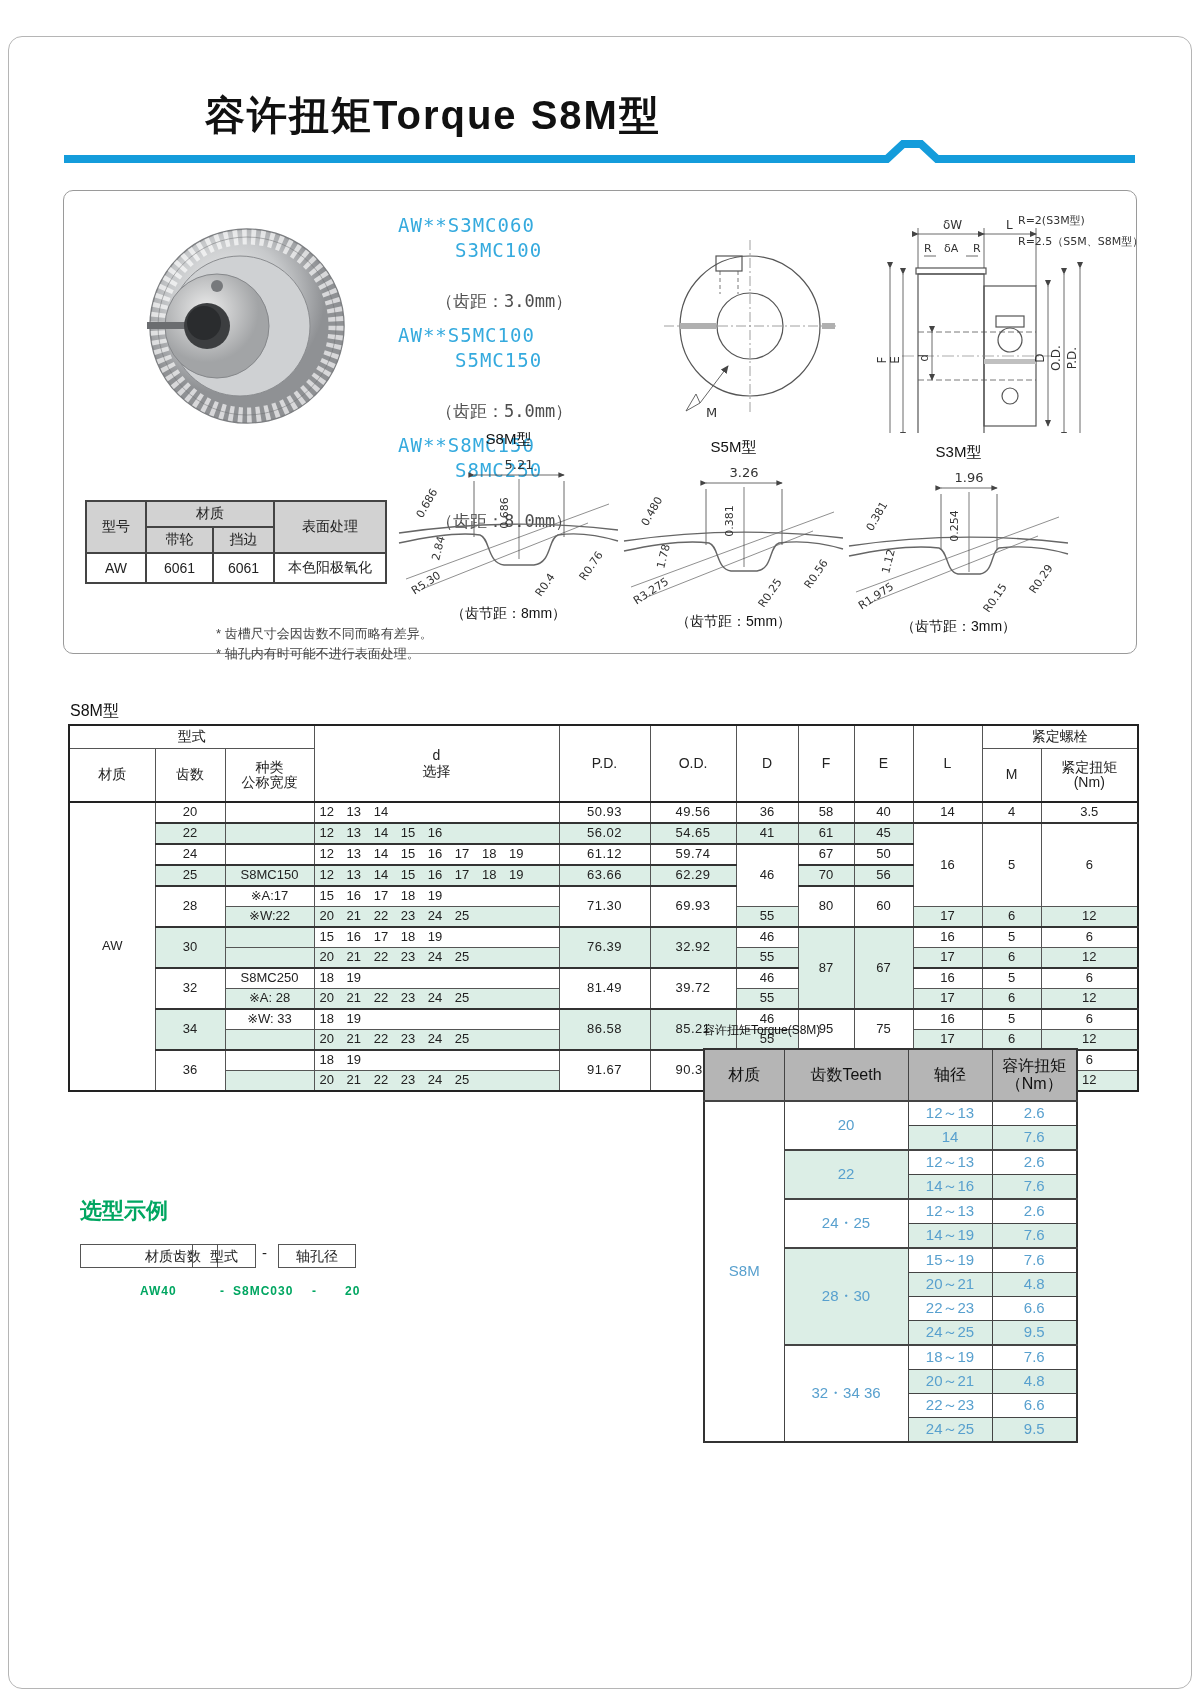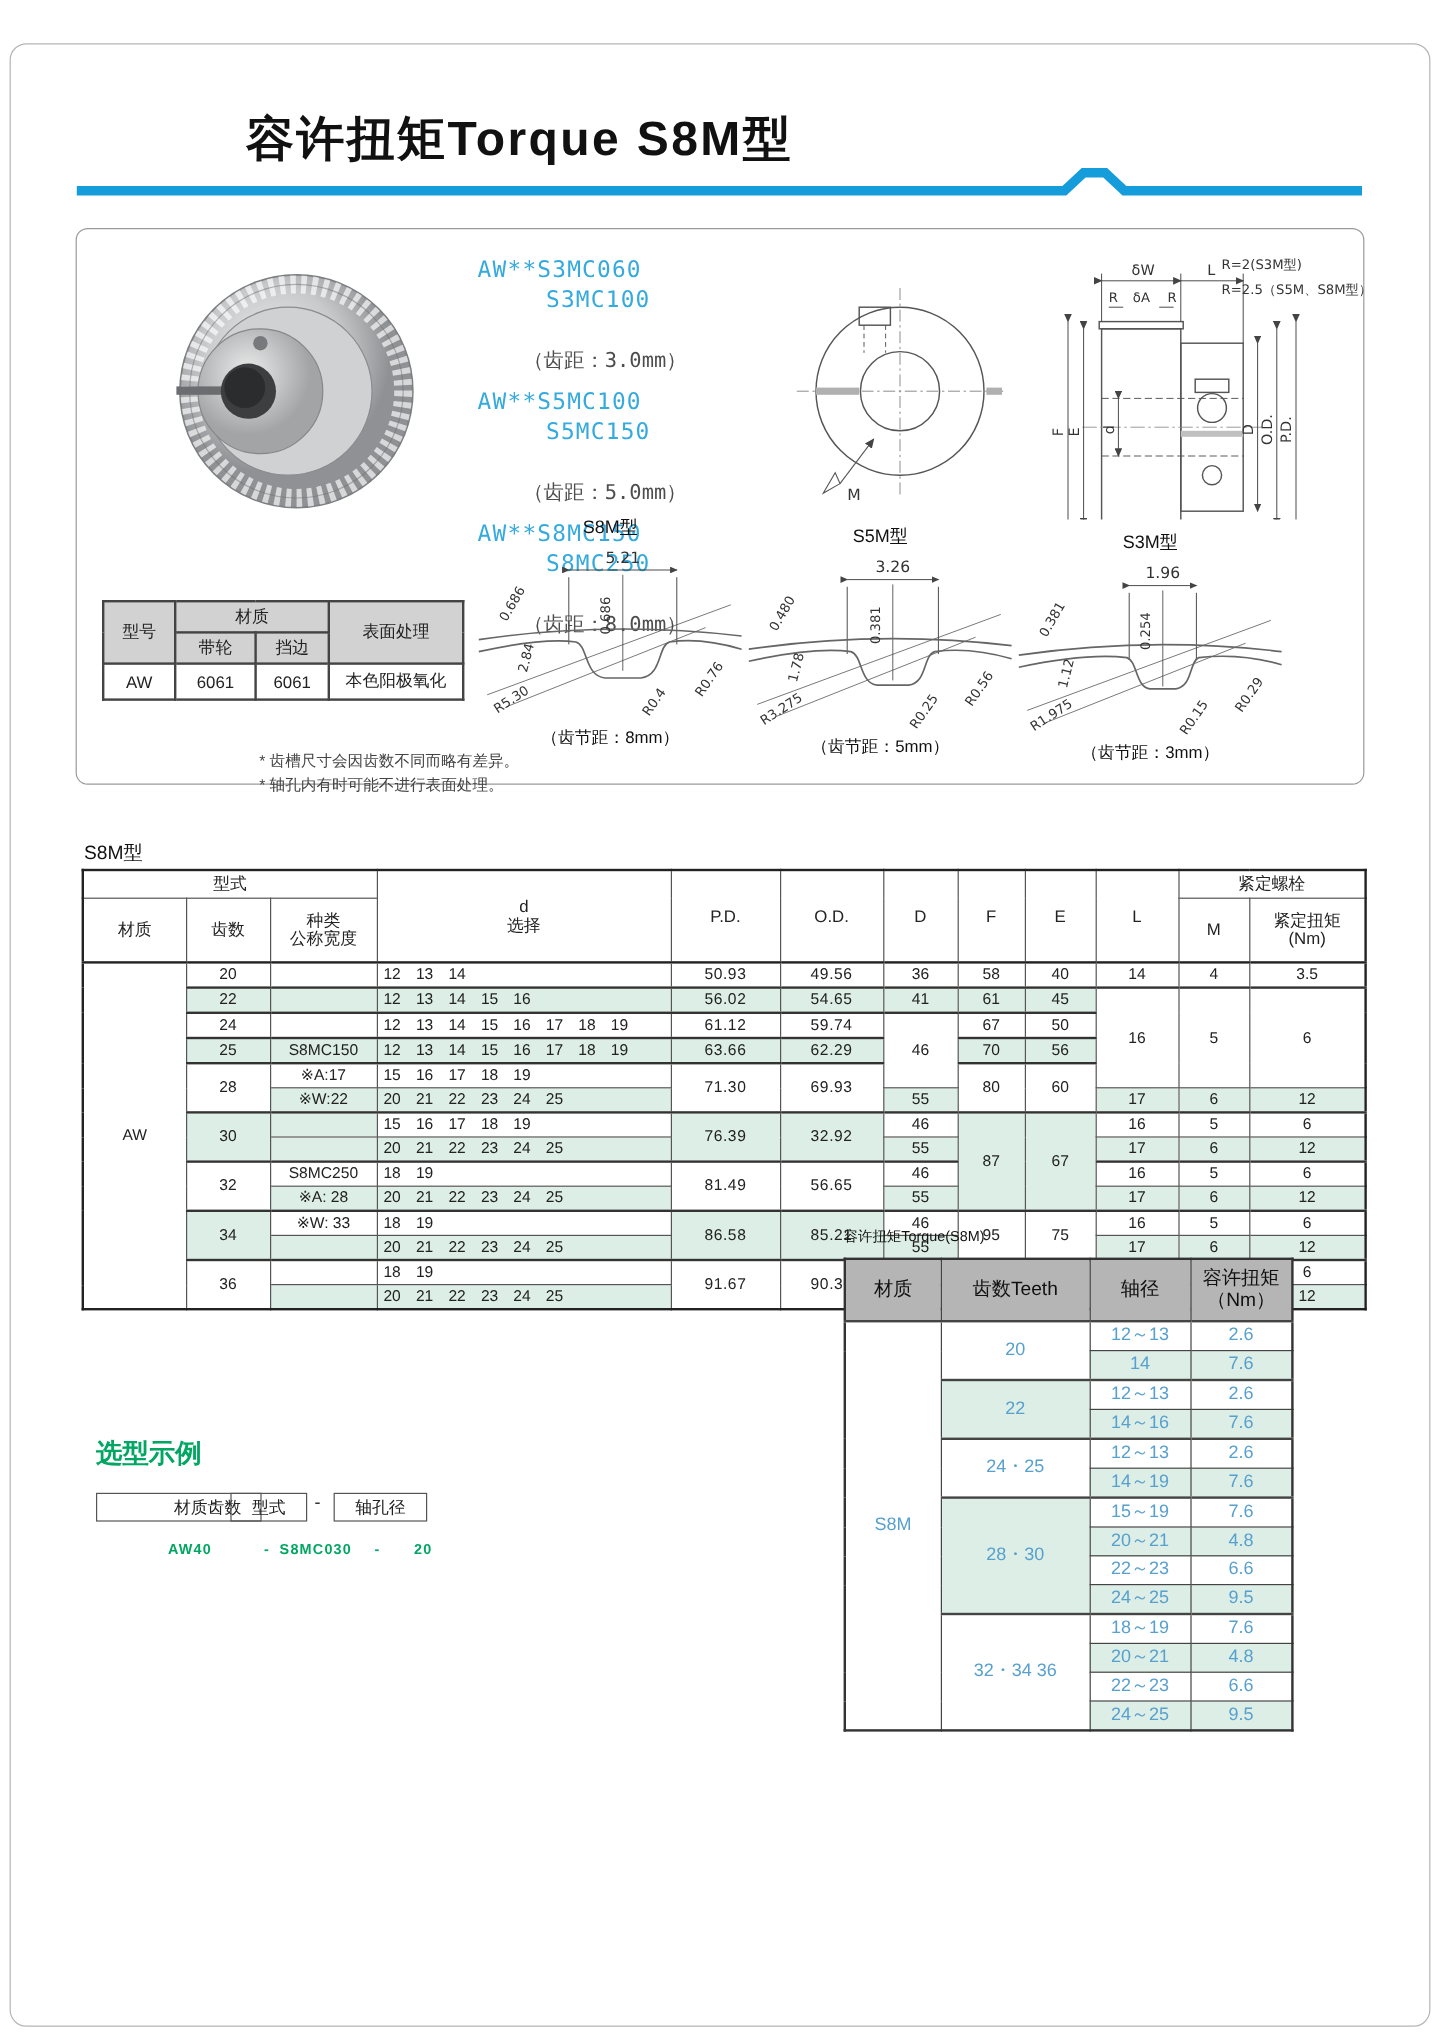--- a/index.html
+++ b/index.html
@@ -409,21 +409,21 @@
       <td class="m">55</td>
       <td class="m">17</td>
       <td class="m">6</td>
       <td class="m">12</td>
     </tr>
     <tr class="dr gs">
       <td rowspan="2">32</td>
       <td class="mg">S8MC250</td>
       <td class="bl">18 19</td>
       <td class="num" rowspan="2">81.49</td>
-      <td class="num" rowspan="2">56.65</td>
+      <td class="num" rowspan="2">39.72</td>
       <td>46</td>
       <td>16</td>
       <td>5</td>
       <td>6</td>
     </tr>
     <tr class="dr">
       <td class="m">※A: 28</td>
       <td class="bl m">20 21 22 23 24 25</td>
       <td class="m">55</td>
       <td class="m">17</td>

